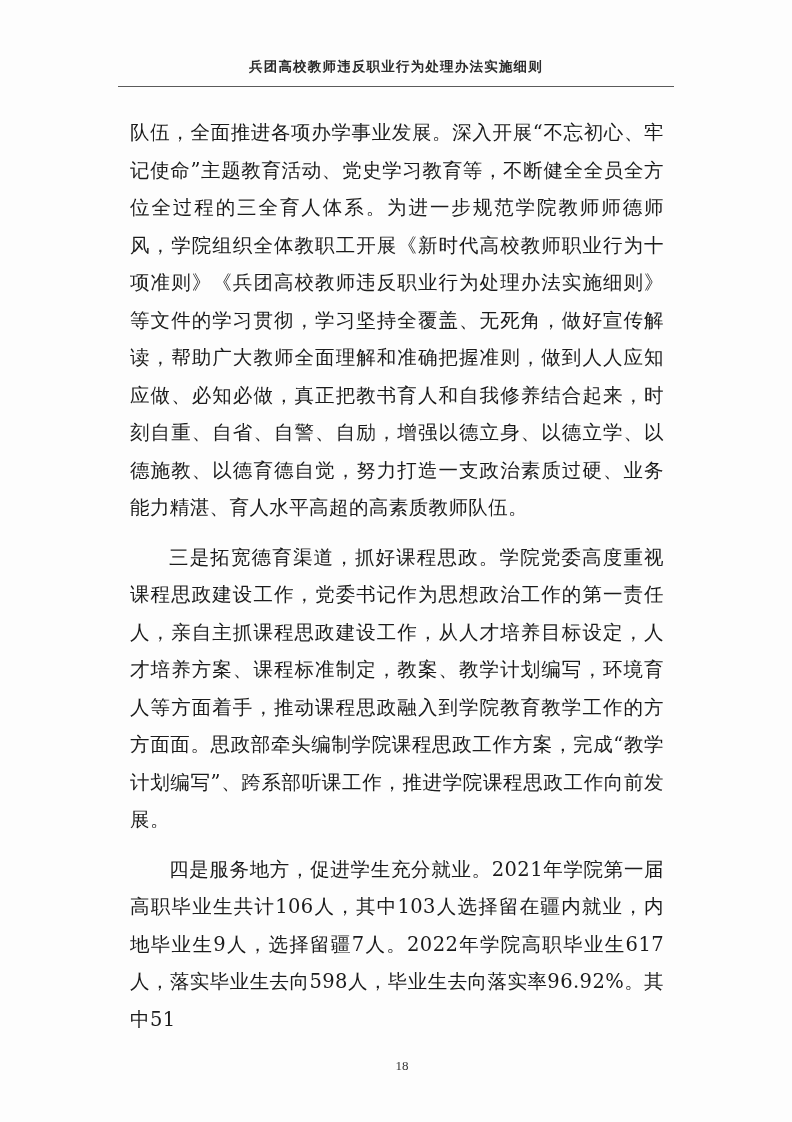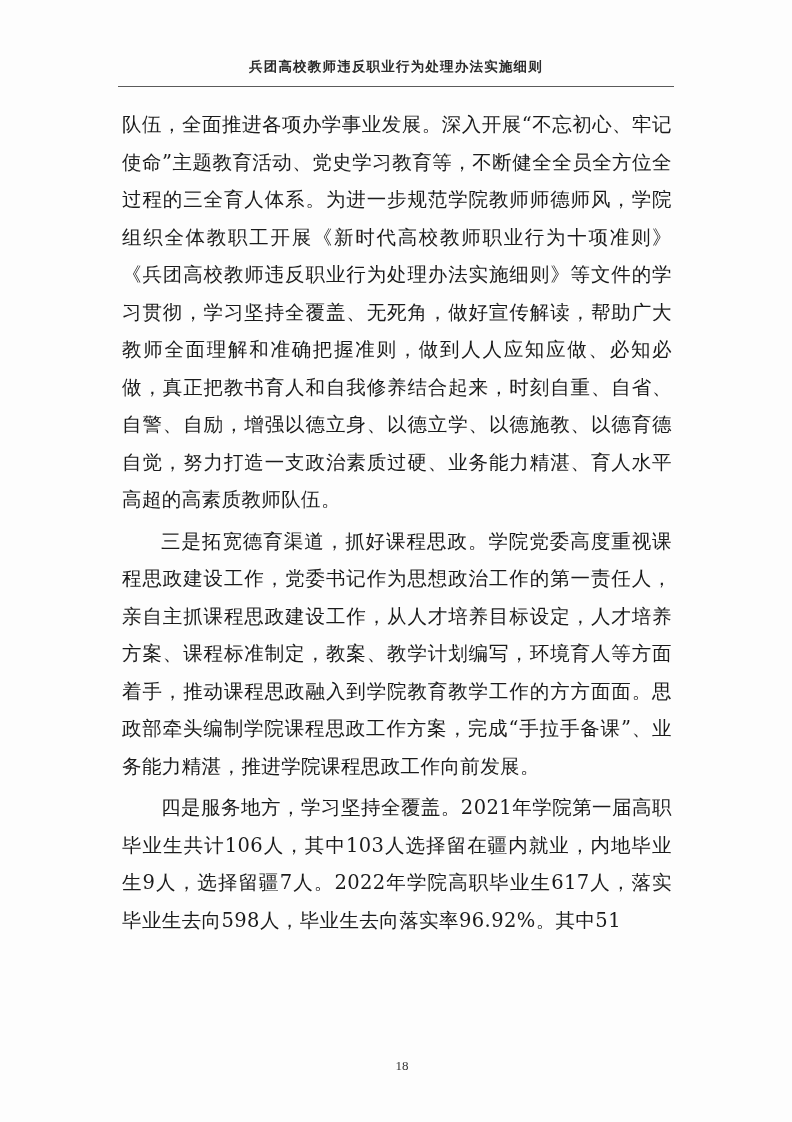--- a/index.html
+++ b/index.html
@@ -43,21 +43,21 @@
     height: 1px;
     background: #5a5a5a;
   }
   .content {
     position: absolute;
     left: 118px;
     top: 102px;
     width: 558px;
   }
   p.para {
-    margin: 4px;
+    margin: 12px;
     font-size: 19.5px;
     line-height: 37.5px;
     text-align: justify;
     text-justify: inter-ideograph;
     letter-spacing: 0.4px;
     color: #1b1b1b;
     font-family: "DejaVu Serif", "Liberation Serif", serif;
   }
   p.indent {
     text-indent: 39px;
@@ -77,19 +77,19 @@
 </head>
 <body>
 
 <div class="page">
 
   <div class="header">兵团高校教师违反职业行为处理办法实施细则</div>
   <div class="header-rule"></div>
 
   <div class="content">
     <p class="para">队伍，全面推进各项办学事业发展。深入开展“不忘初心、牢记使命”主题教育活动、党史学习教育等，不断健全全员全方位全过程的三全育人体系。为进一步规范学院教师师德师风，学院组织全体教职工开展《新时代高校教师职业行为十项准则》《兵团高校教师违反职业行为处理办法实施细则》等文件的学习贯彻，学习坚持全覆盖、无死角，做好宣传解读，帮助广大教师全面理解和准确把握准则，做到人人应知应做、必知必做，真正把教书育人和自我修养结合起来，时刻自重、自省、自警、自励，增强以德立身、以德立学、以德施教、以德育德自觉，努力打造一支政治素质过硬、业务能力精湛、育人水平高超的高素质教师队伍。</p>
-    <p class="para indent">三是拓宽德育渠道，抓好课程思政。学院党委高度重视课程思政建设工作，党委书记作为思想政治工作的第一责任人，亲自主抓课程思政建设工作，从人才培养目标设定，人才培养方案、课程标准制定，教案、教学计划编写，环境育人等方面着手，推动课程思政融入到学院教育教学工作的方方面面。思政部牵头编制学院课程思政工作方案，完成“手拉手备课”、业务能力精湛，推进学院课程思政工作向前发展。</p>
-    <p class="para indent">四是服务地方，学习坚持全覆盖。2021年学院第一届高职毕业生共计106人，其中103人选择留在疆内就业，内地毕业生9人，选择留疆7人。2022年学院高职毕业生617人，落实毕业生去向598人，毕业生去向落实率96.92%。其中51</p>
+    <p class="para indent">三是拓宽德育渠道，抓好课程思政。学院党委高度重视课程思政建设工作，党委书记作为思想政治工作的第一责任人，亲自主抓课程思政建设工作，从人才培养目标设定，人才培养方案、课程标准制定，教案、教学计划编写，环境育人等方面着手，推动课程思政融入到学院教育教学工作的方方面面。思政部牵头编制学院课程思政工作方案，完成“教学计划编写”、跨系部听课工作，推进学院课程思政工作向前发展。</p>
+    <p class="para indent">四是服务地方，促进学生充分就业。2021年学院第一届高职毕业生共计106人，其中103人选择留在疆内就业，内地毕业生9人，选择留疆7人。2022年学院高职毕业生617人，落实毕业生去向598人，毕业生去向落实率96.92%。其中51</p>
   </div>
 
   <div class="page-number">18</div>
 
 </div>
 
 </body></html>

